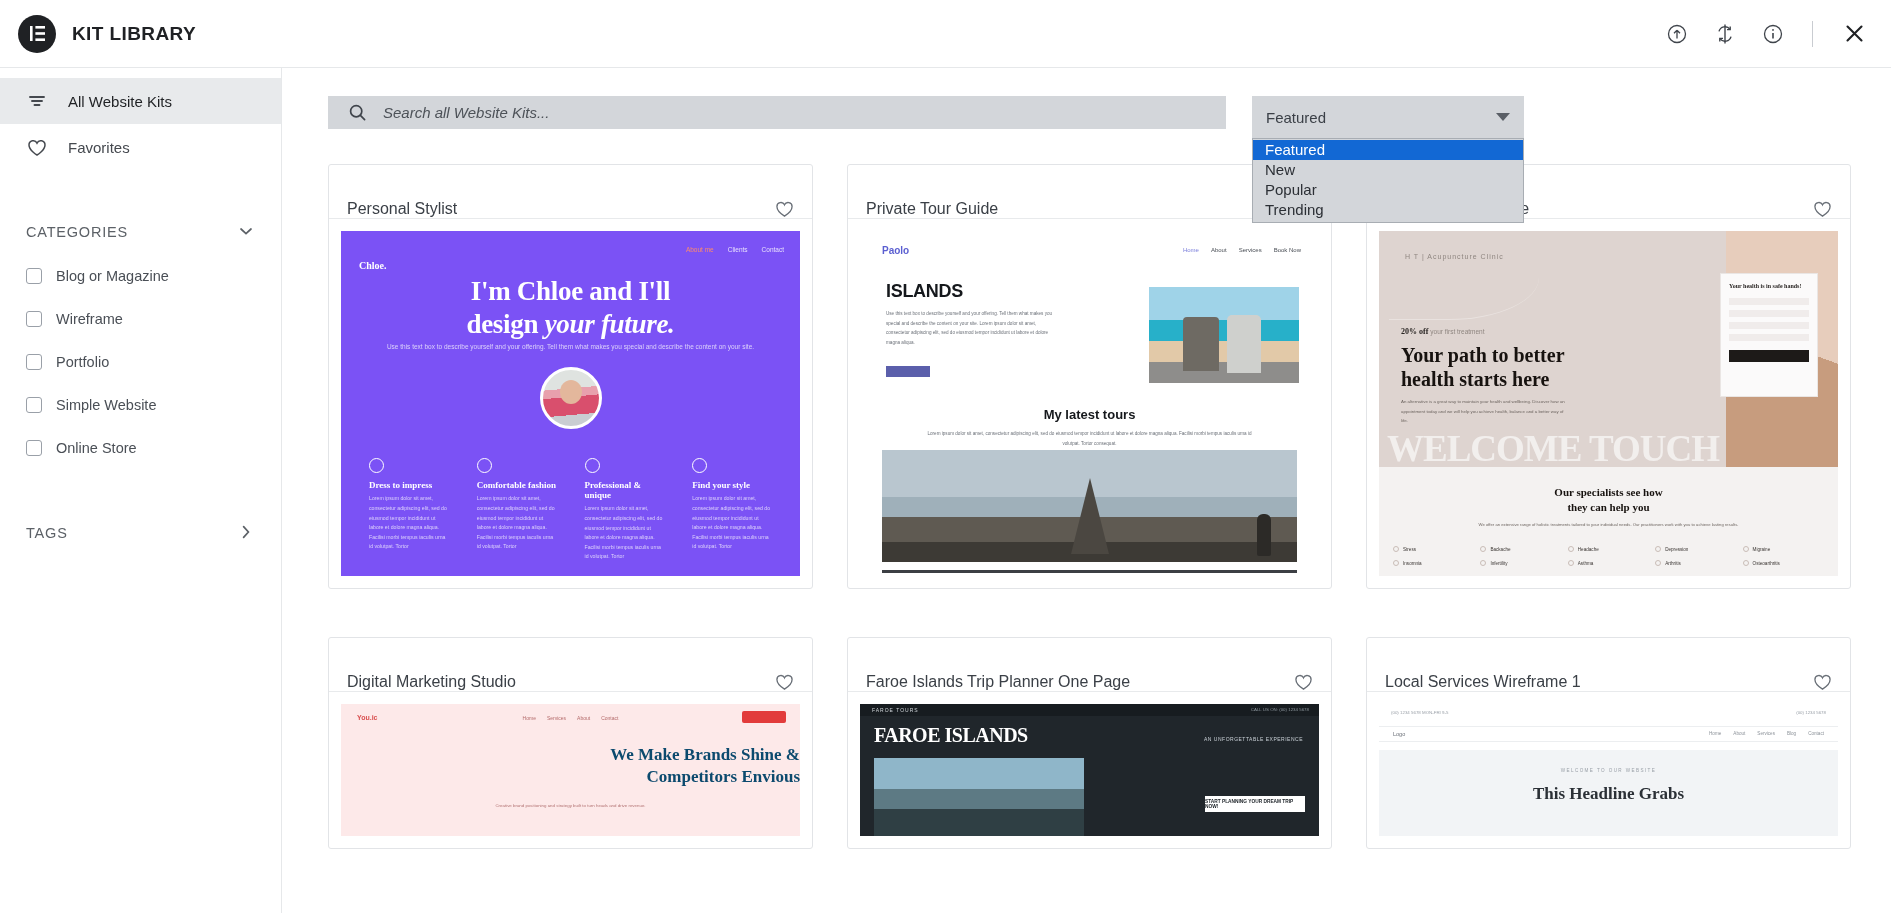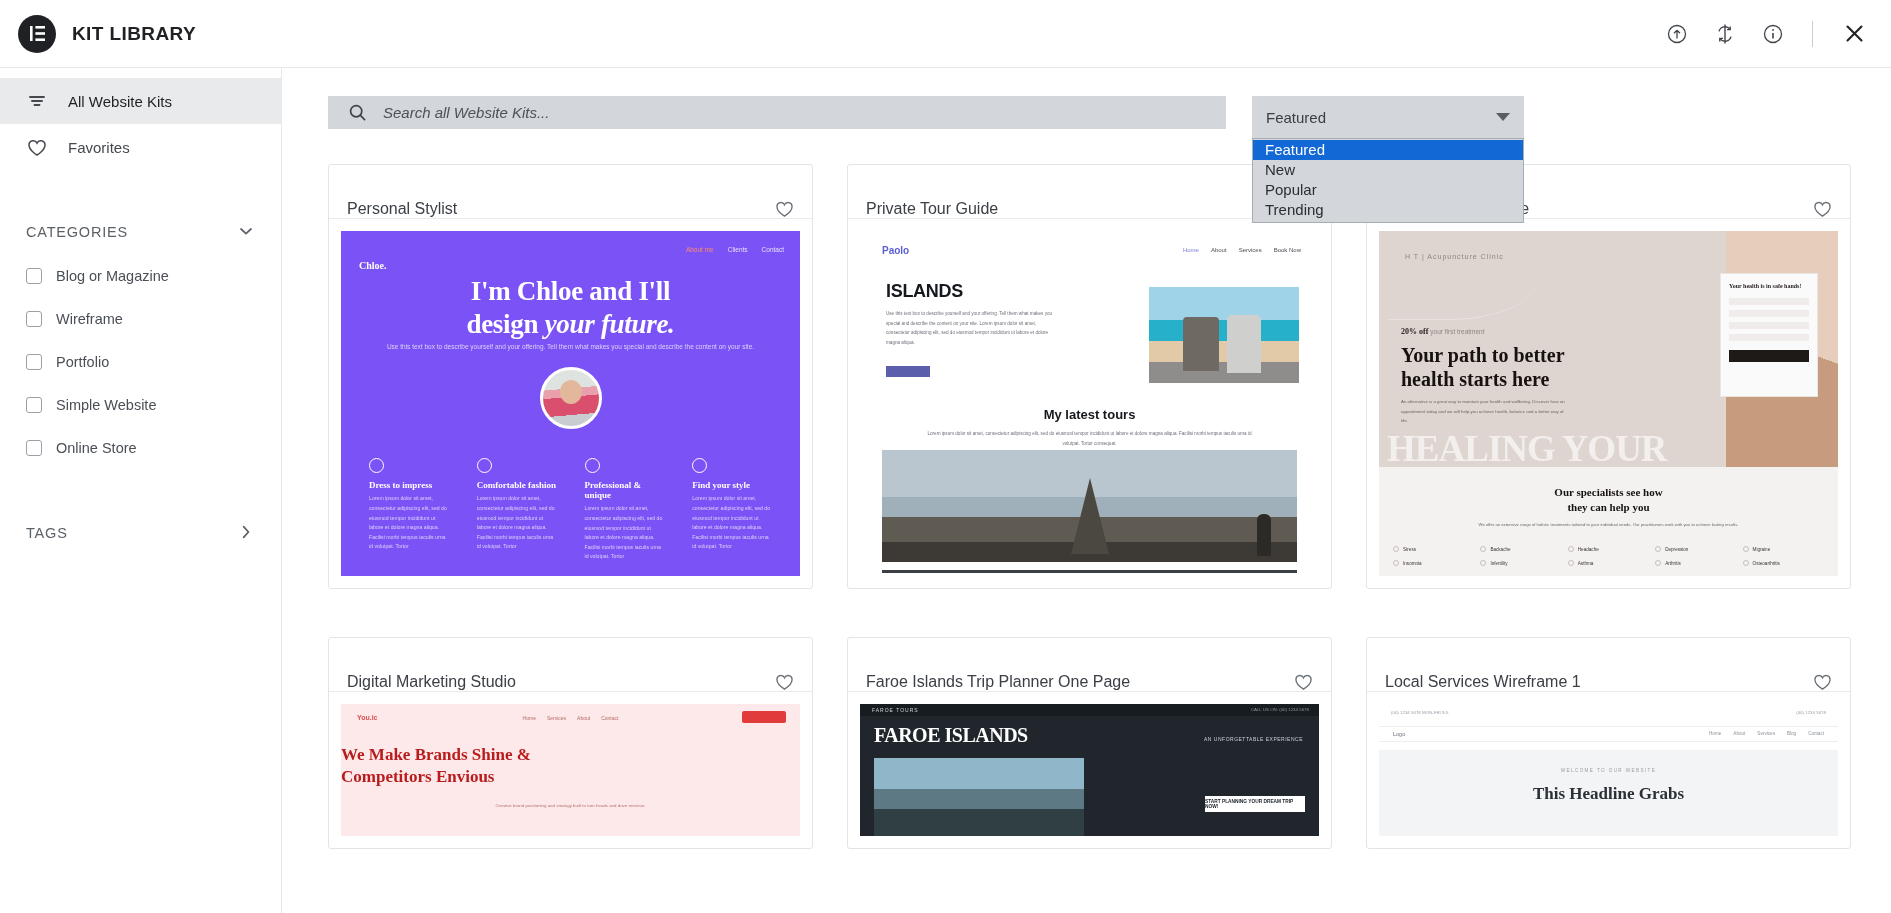--- a/index.html
+++ b/index.html
@@ -194,21 +194,21 @@
   .tb-pills { position: absolute; bottom: 10px; left: 14px; right: 14px; display: grid; grid-template-columns: repeat(5,1fr); gap: 8px 6px; }
   .pill { display: flex; align-items: center; gap: 4px; font-size: 4.6px; color: #3b3633; font-family:"Liberation Sans", sans-serif; }
   .pill .dot { width: 6px; height: 6px; border-radius: 50%; border: 1px solid #c9bdb7; flex: 0 0 auto; }
 
   
   .thumb-sm { height: 132px; }
   .t-pink { background: #fde9e9; position: relative; font-family: "Liberation Sans", sans-serif; }
   .tpk-logo { position: absolute; top: 10px; left: 16px; font-size: 7px; font-weight: 700; color: #d94f4f; }
   .tpk-nav { position: absolute; top: 11px; left: 50%; transform: translateX(-50%); display: flex; gap: 11px; font-size: 5px; color: #b46a6a; }
   .tpk-btn { position: absolute; top: 7px; right: 14px; width: 44px; height: 12px; background: #e23b3b; border-radius: 2px; }
-  .tpk-head { position: absolute; top: 40px; left: 0; right: 0; text-align: left; font-size: 17px; font-weight: 700; color: #b91c1c; line-height: 1.3; font-family: "Liberation Serif", serif; }
+  .tpk-head { position: absolute; top: 40px; left: 0; right: 0; text-align: right; font-size: 17px; font-weight: 700; color: #0c4a6e; line-height: 1.3; font-family: "Liberation Serif", serif; }
   .tpk-sub { position: absolute; top: 98px; left: 60px; right: 60px; text-align: center; font-size: 4.4px; line-height: 2; color: #b27272; }
 
   .t-faroe { background: #20262b; position: relative; font-family: "Liberation Sans", sans-serif; }
   .tf-bar { position: absolute; top: 0; left: 0; right: 0; height: 12px; background: #171c20; }
   .tf-bar .l { position: absolute; left: 12px; top: 3px; font-size: 5px; color: #cfd4d8; letter-spacing: 1px; }
   .tf-bar .r { position: absolute; right: 10px; top: 3px; font-size: 4.4px; color: #8e979e; }
   .tf-title { position: absolute; top: 20px; left: 14px; font-size: 20px; font-weight: 700; color: #ffffff; font-family: "Liberation Serif", serif; letter-spacing: -.5px; }
   .tf-tag { position: absolute; top: 32px; right: 16px; font-size: 5px; color: #c9d0d6; letter-spacing: .5px; }
   .tf-photo { position: absolute; top: 54px; left: 14px; width: 210px; height: 78px;
     background: linear-gradient(180deg,#8fb6c9 0 40%, #5d7a84 40% 66%, #2f3f44 66%); }
@@ -468,21 +468,21 @@
             <div class="tb-head">Your path to better health starts here</div>
             <div class="tb-copy">An alternative is a great way to maintain your health and wellbeing. Discover how an appointment today and we will help you achieve health, balance and a better way of life.</div>
             <div class="tb-card">
               <div class="ct">Your health is in safe hands!</div>
               <div class="cl"></div>
               <div class="cl"></div>
               <div class="cl"></div>
               <div class="cl"></div>
               <div class="cb"></div>
             </div>
-            <div class="tb-watermark">HEALING YOUR</div>
+            <div class="tb-watermark">WELCOME TOUCH</div>
             <div class="tb-spec">
               <div>Our specialists see how</div>
               <div>they can help you</div>
             </div>
             <div class="tb-spec-sub">We offer an extensive range of holistic treatments tailored to your individual needs. Our practitioners work with you to achieve lasting results.</div>
             <div class="tb-pills">
               <div class="pill">
                   <span class="dot"></span>
                   <span>Stress</span>
                 </div>

